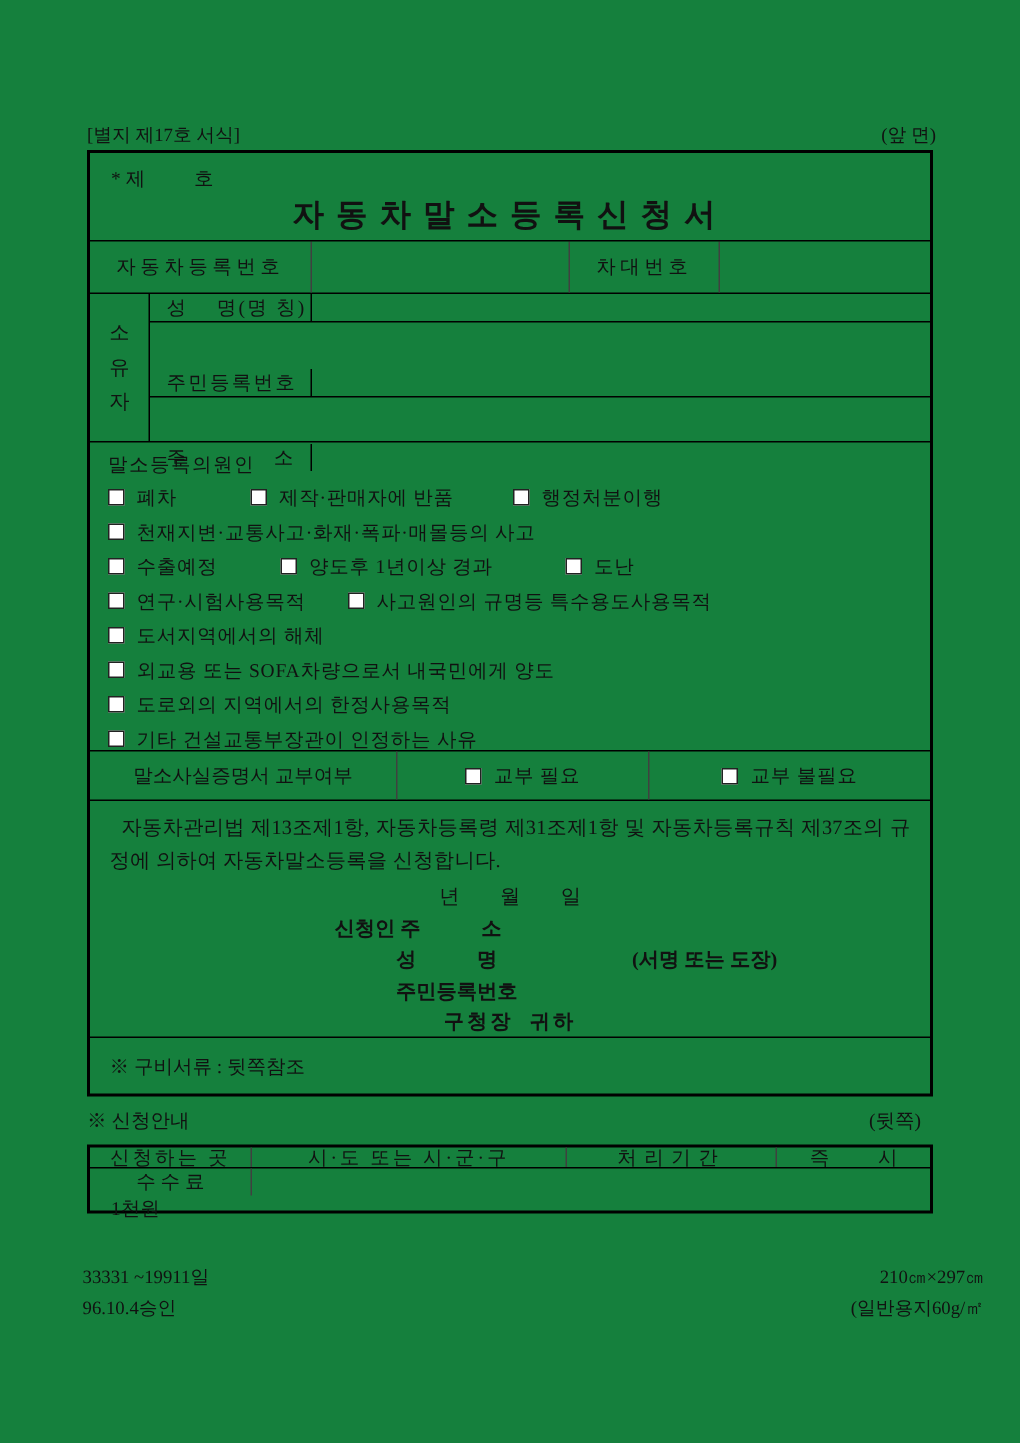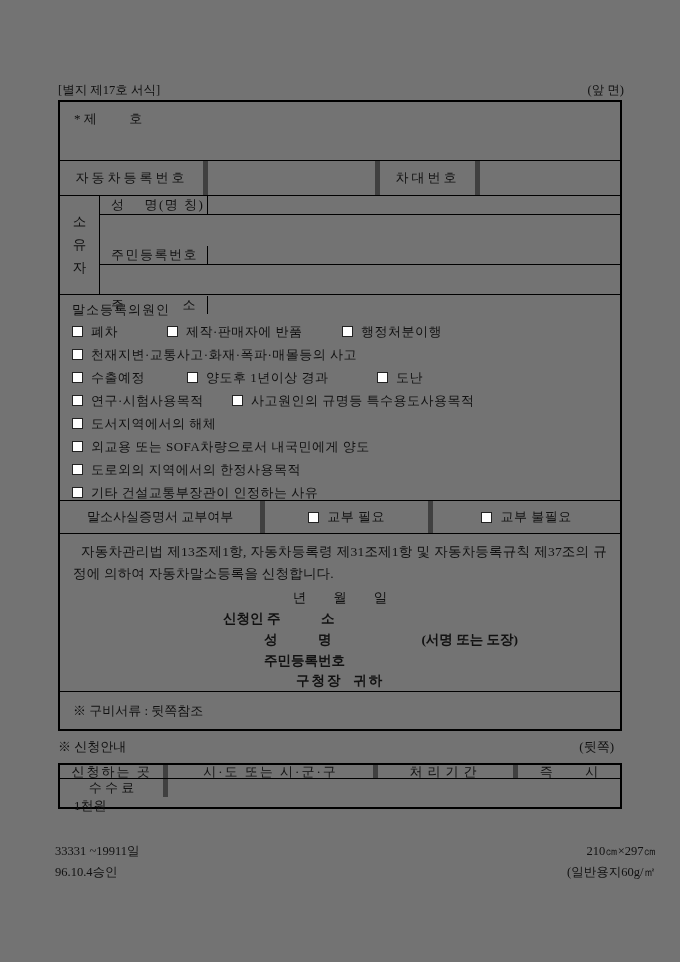--- a/index.html
+++ b/index.html
@@ -1,19 +1,19 @@
 <!DOCTYPE html>
 <html><head>
 <meta charset="utf-8">
 <style>
   * { margin:0; padding:0; box-sizing:border-box; }
   html,body { background:#f2f2f2; }
   .page {
     position:relative; width:680px; height:962px; margin:0 auto;
-    background:#737373; color:#111;
+    background:#15803d; color:#111;
     font-family:"Liberation Serif","DejaVu Serif",serif;
     font-size:13px; overflow:hidden;
   }
   .pre { white-space:pre; }
 
   
   .top-note { position:absolute; left:58px; right:56px; top:82px;
     display:flex; justify-content:space-between; font-size:12.5px; }
 
   
@@ -21,21 +21,21 @@
     border:2px solid #000; display:flex; flex-direction:column; }
   .brow { border-bottom:1px solid #000; }
 
   .title-row { height:59px; position:relative; flex:none; }
   .doc-no { position:absolute; left:14px; top:8px; font-size:13px; }
   .form-title { position:absolute; left:0; right:0; top:27px; text-align:center;
     font-size:21px; font-weight:bold; letter-spacing:8px; }
 
   .reg-row { height:35px; flex:none; display:flex; }
   .cell { display:flex; align-items:center; justify-content:center; }
-  .vline { border-right:5px solid #404040; }
+  .vline { border-right:1px solid #404040; }
   .w148 { width:148px; flex:none; }
   .w172 { width:172px; flex:none; }
   .w100c { width:100px; flex:none; }
   .grow { flex:1; }
   .lbl { letter-spacing:3px; }
 
   .owner-sec { height:99px; flex:none; display:flex; }
   .owner-group { width:40px; flex:none; border-right:1px solid #000;
     display:flex; flex-direction:column; align-items:center; justify-content:center;
     gap:5px; font-size:13.5px; }
@@ -95,20 +95,21 @@
 
   <div class="top-note">
     <span class="pre">[별지 제17호 서식]</span>
     <span class="pre">(앞 면)</span>
   </div>
 
   <div class="main-box">
 
     <div class="title-row brow">
       <div class="doc-no pre">* 제          호</div>
+      <div class="form-title">자동차말소등록신청서</div>
     </div>
 
     <div class="reg-row brow">
       <div class="cell vline w148 lbl">자동차등록번호</div>
       <div class="cell vline w172"></div>
       <div class="cell vline w100c lbl">차대번호</div>
       <div class="cell grow"></div>
     </div>
 
     <div class="owner-sec brow">

